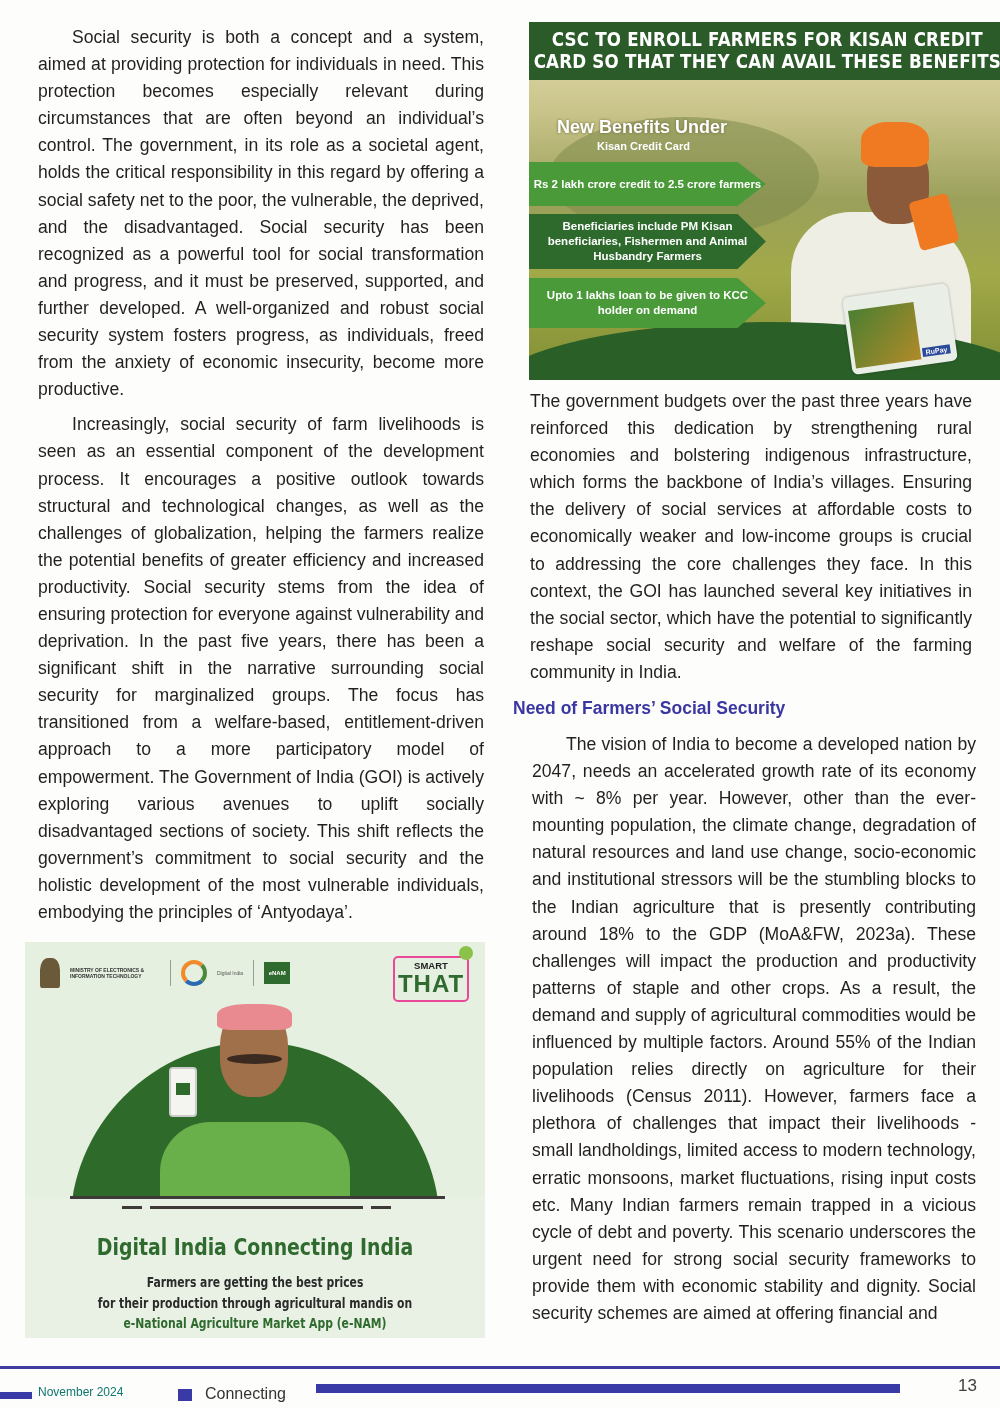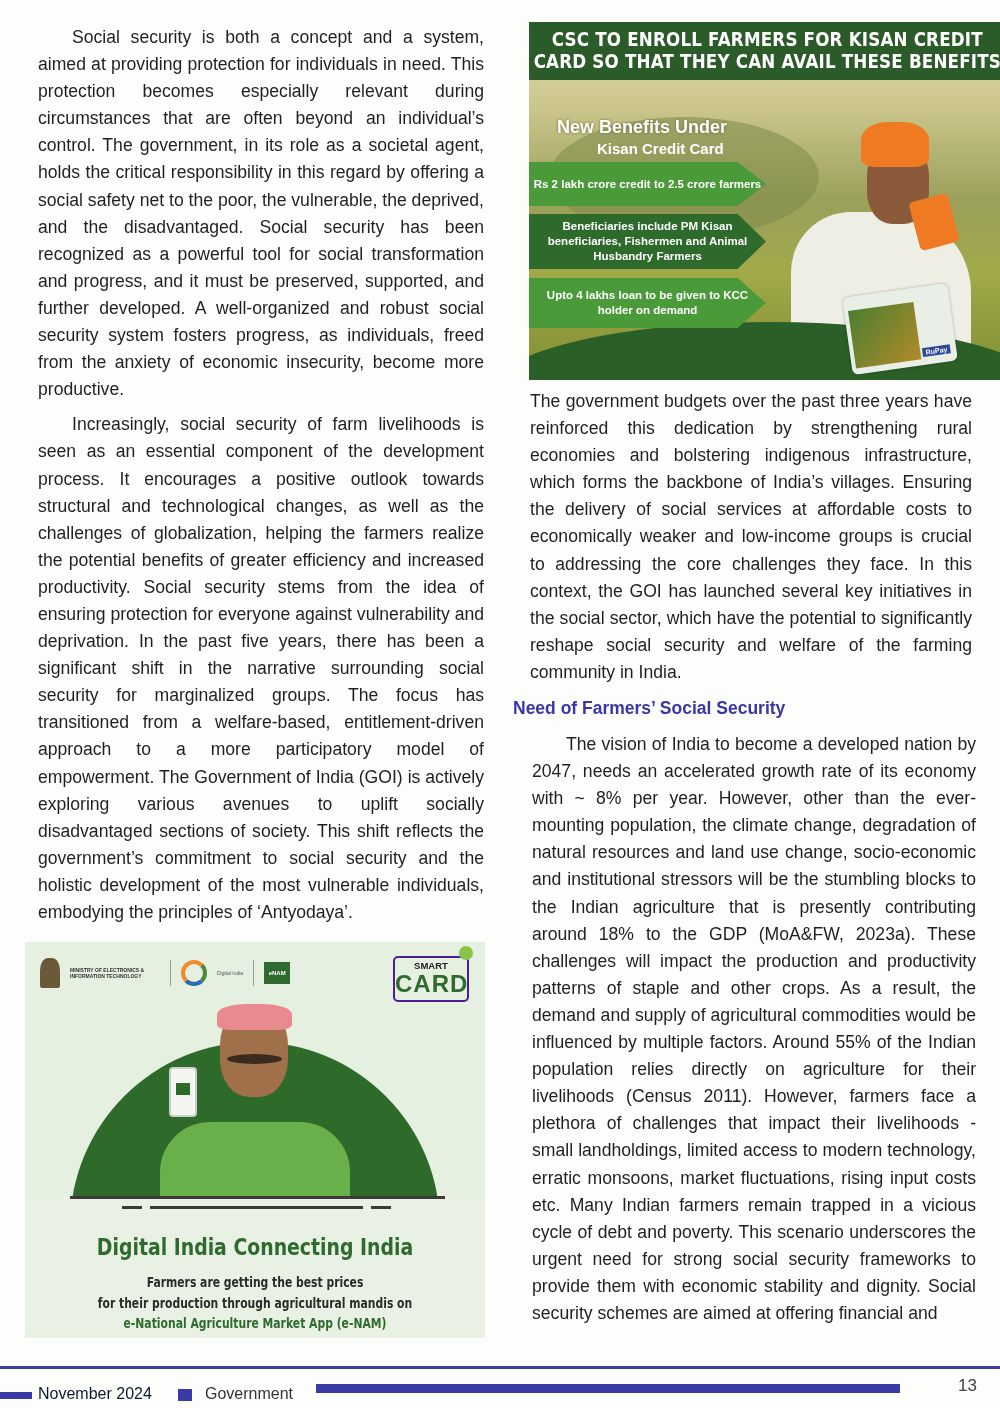--- a/index.html
+++ b/index.html
@@ -14,21 +14,21 @@
   .section-heading { position: absolute; left: 513px; top: 698px; font-size: 17.5px; font-weight: bold; color: #3a37a2; }
 
   
   .kcc { position: absolute; left: 529px; top: 22px; width: 476px; height: 358px; overflow: hidden;
          background: linear-gradient(180deg, #e6dcb2 0%, #c9c48a 25%, #9aa05a 50%, #a2a949 70%, #7f8e33 100%); }
   .kcc-header { position: absolute; left: 0; top: 0; width: 100%; height: 58px; background: #2c5b2a;
                 color: #fff; text-align: center; font-weight: bold; font-size: 19px; line-height: 22px; padding-top: 6px;
                 letter-spacing: 0.2px; font-family: "DejaVu Sans", sans-serif; transform: scaleX(0.88); transform-origin: center; width: 114%; left: -7%; }
   .kcc-hill { position: absolute; left: 20px; top: 95px; width: 270px; height: 120px; border-radius: 50%; background: #7e8a4a; opacity: 0.55; }
   .kcc-benefits-title { position: absolute; left: 28px; top: 95px; color: #fff; font-weight: bold; font-size: 18px; text-shadow: 0 0 3px #6a6a3a; }
-  .kcc-benefits-sub { position: absolute; left: 68px; top: 118px; color: #fff; font-weight: bold; font-size: 15px; }
+  .kcc-benefits-sub { position: absolute; left: 68px; top: 118px; color: #fff; font-weight: bold; font-size: 11px; }
   .kcc-arrow { position: absolute; left: 0; color: #fff; font-weight: bold; font-size: 11.5px; line-height: 15px; text-align: center;
                display: flex; align-items: center; justify-content: center;
                clip-path: polygon(0 0, 88% 0, 100% 50%, 88% 100%, 0 100%); }
   .kcc-arrow.a1 { top: 140px; width: 237px; height: 44px; background: #4b9a3a; }
   .kcc-arrow.a2 { top: 192px; width: 237px; height: 55px; background: #2d6a2c; }
   .kcc-arrow.a3 { top: 256px; width: 237px; height: 50px; background: #4b9a3a; }
   .kcc-swoosh { position: absolute; left: -40px; top: 300px; width: 560px; height: 140px; border-radius: 50% 50% 0 0; background: #2a5f28; }
   .kcc-farmer-shirt { position: absolute; left: 262px; top: 190px; width: 180px; height: 140px; background: #eeeee4; border-radius: 60px 80px 0 0; }
   .kcc-farmer-face { position: absolute; left: 338px; top: 122px; width: 62px; height: 80px; background: #8a5a3a; border-radius: 40%; }
   .kcc-farmer-turban { position: absolute; left: 332px; top: 100px; width: 68px; height: 45px; background: #f07a22; border-radius: 40% 40% 20% 20%; }
@@ -40,21 +40,21 @@
 
   
   .enam { position: absolute; left: 25px; top: 942px; width: 460px; height: 396px; background: #e6f0e0; overflow: hidden; }
   .enam-logos { position: absolute; left: 15px; top: 16px; display: flex; align-items: center; gap: 10px; }
   .emblem { width: 20px; height: 30px; background: #6b5a3a; border-radius: 40% 40% 10% 10%; }
   .meity { font-size: 5px; line-height: 6px; color: #333; font-weight: bold; width: 90px; }
   .vdiv { width: 1px; height: 26px; background: #999; }
   .di-logo { width: 26px; height: 26px; border-radius: 50%; border: 4px solid #f08a2a; border-right-color: #4a8a3a; border-bottom-color: #2a6ab0; }
   .di-text { font-size: 5px; color: #555; }
   .enam-badge { width: 26px; height: 22px; background: #2f6a2e; color: #fff; font-size: 6px; font-weight: bold; text-align: center; line-height: 22px; }
-  .smart-tips { position: absolute; left: 368px; top: 14px; width: 76px; height: 46px; border: 2px solid #4c1d95; border-radius: 5px; text-align: center; background: #e6f0e0; }
+  .smart-tips { position: absolute; left: 368px; top: 14px; width: 76px; height: 46px; border: 2px solid #ec4899; border-radius: 5px; text-align: center; background: #e6f0e0; }
   .smart-tips .s { font-size: 9.5px; font-weight: bold; line-height: 12px; color: #222; margin-top: 2px; }
   .smart-tips .t { font-size: 24px; font-weight: bold; line-height: 24px; color: #2f6a2e; letter-spacing: 1px; }
   .bulb { position: absolute; left: 434px; top: 4px; width: 14px; height: 14px; border-radius: 50%; background: #8bc34a; }
   .enam-dome { position: absolute; left: 45px; top: 100px; width: 370px; height: 370px; border-radius: 50%; background: #2e6a2a; }
   .enam-man-shirt { position: absolute; left: 135px; top: 180px; width: 190px; height: 190px; background: #6ab04a; border-radius: 50px 50px 0 0; }
   .enam-man-face { position: absolute; left: 195px; top: 65px; width: 68px; height: 90px; background: #a0704a; border-radius: 42%; }
   .enam-man-band { position: absolute; left: 192px; top: 62px; width: 75px; height: 26px; background: #e88a90; border-radius: 40% 40% 20% 20%; }
   .enam-mustache { position: absolute; left: 202px; top: 112px; width: 55px; height: 10px; background: #3a2a20; border-radius: 50%; }
   .enam-phone { position: absolute; left: 144px; top: 125px; width: 28px; height: 50px; background: #f4f4f0; border: 2px solid #ccc; border-radius: 4px; }
   .enam-phone::after { content: ""; position: absolute; left: 5px; top: 14px; width: 14px; height: 12px; background: #2e6a2a; }
@@ -64,21 +64,21 @@
   .enam-dashes span { display: block; height: 3px; background: #3e3a3a; }
   .enam-title { position: absolute; left: 0; width: 100%; top: 292px; text-align: center; font-size: 23px; font-weight: bold; color: #2f6a2e;
                 font-family: "DejaVu Sans", sans-serif; transform: scaleX(0.82); }
   .enam-sub { position: absolute; left: 0; width: 100%; top: 330px; text-align: center; font-size: 13.5px; line-height: 20.5px; font-weight: bold; color: #2b2b2b;
               font-family: "DejaVu Sans", sans-serif; transform: scaleX(0.8); }
   .enam-sub .g { color: #2f6a2e; }
 
   
   .footer-rule { position: absolute; left: 0; top: 1366px; width: 1000px; height: 3px; background: #3f3ea0; }
   .footer-lead { position: absolute; left: 0; top: 1392px; width: 32px; height: 7px; background: #3a3aa6; }
-  .footer-date { position: absolute; left: 38px; top: 1385px; font-size: 16px; color: #0f172a; }
+  .footer-date { position: absolute; left: 38px; top: 1385px; font-size: 12px; color: #0f766e; }
   .footer-sq { position: absolute; left: 178px; top: 1389px; width: 14px; height: 12px; background: #3a3aa6; }
   .footer-mag { position: absolute; left: 205px; top: 1385px; font-size: 16px; color: #333; }
   .footer-bar { position: absolute; left: 316px; top: 1384px; width: 584px; height: 9px; background: #3a3aa6; }
   .footer-page { position: absolute; left: 958px; top: 1376px; font-size: 17px; color: #404040; }
 </style>
 </head>
 <body>
 
 <div class="col col-left">
   <p>Social security is both a concept and a system, aimed at providing protection for individuals in need. This protection becomes especially relevant during circumstances that are often beyond an individual’s control. The government, in its role as a societal agent, holds the critical responsibility in this regard by offering a social safety net to the poor, the vulnerable, the deprived, and the disadvantaged. Social security has been recognized as a powerful tool for social transformation and progress, and it must be preserved, supported, and further developed. A well-organized and robust social security system fosters progress, as individuals, freed from the anxiety of economic insecurity, become more productive.</p>
@@ -95,21 +95,21 @@
   <div class="kcc-header">CSC TO ENROLL FARMERS FOR KISAN CREDIT CARD SO THAT THEY CAN AVAIL THESE BENEFITS</div>
   <div class="kcc-benefits-title">New Benefits Under</div>
   <div class="kcc-benefits-sub">Kisan Credit Card</div>
   <div class="kcc-arrow a1">
       <span>Rs 2 lakh crore credit to 2.5 crore farmers</span>
     </div>
   <div class="kcc-arrow a2">
       <span>Beneficiaries include PM Kisan beneficiaries, Fishermen and Animal Husbandry Farmers</span>
     </div>
   <div class="kcc-arrow a3">
-      <span>Upto 4 lakhs loan to be given to KCC holder on demand</span>
+      <span>Upto 1 lakhs loan to be given to KCC holder on demand</span>
     </div>
   <div class="kcc-card">
     <div class="pic"></div>
     <div class="rupay">RuPay</div>
   </div>
 </div>
 
 <div class="col col-right-top">
   <p style="text-indent:0">The government budgets over the past three years have reinforced this dedication by strengthening rural economies and bolstering indigenous infrastructure, which forms the backbone of India’s villages. Ensuring the delivery of social services at affordable costs to economically weaker and low-income groups is crucial to addressing the core challenges they face. In this context, the GOI has launched several key initiatives in the social sector, which have the potential to significantly reshape social security and welfare of the farming community in India.</p>
 </div>
@@ -125,21 +125,21 @@
     <div class="emblem"></div>
     <div class="meity">MINISTRY OF ELECTRONICS &amp; INFORMATION TECHNOLOGY</div>
     <div class="vdiv"></div>
     <div class="di-logo"></div>
     <div class="di-text">Digital India</div>
     <div class="vdiv"></div>
     <div class="enam-badge">eNAM</div>
   </div>
   <div class="smart-tips">
     <div class="s">SMART</div>
-    <div class="t">CARD</div>
+    <div class="t">THAT</div>
   </div>
   <div class="bulb"></div>
   <div class="enam-dome"></div>
   <div class="enam-man-shirt"></div>
   <div class="enam-man-face"></div>
   <div class="enam-man-band"></div>
   <div class="enam-mustache"></div>
   <div class="enam-phone"></div>
   <div class="enam-bottom"></div>
   <div class="enam-line1"></div>
@@ -153,15 +153,15 @@
     <div>Farmers are getting the best prices</div>
     <div>for their production through agricultural mandis on</div>
     <div class="g">e-National Agriculture Market App (e-NAM)</div>
   </div>
 </div>
 
 <div class="footer-rule"></div>
 <div class="footer-lead"></div>
 <div class="footer-date">November 2024</div>
 <div class="footer-sq"></div>
-<div class="footer-mag">Government</div>
+<div class="footer-mag">Connecting</div>
 <div class="footer-bar"></div>
 <div class="footer-page">13</div>
 
 </body></html>

